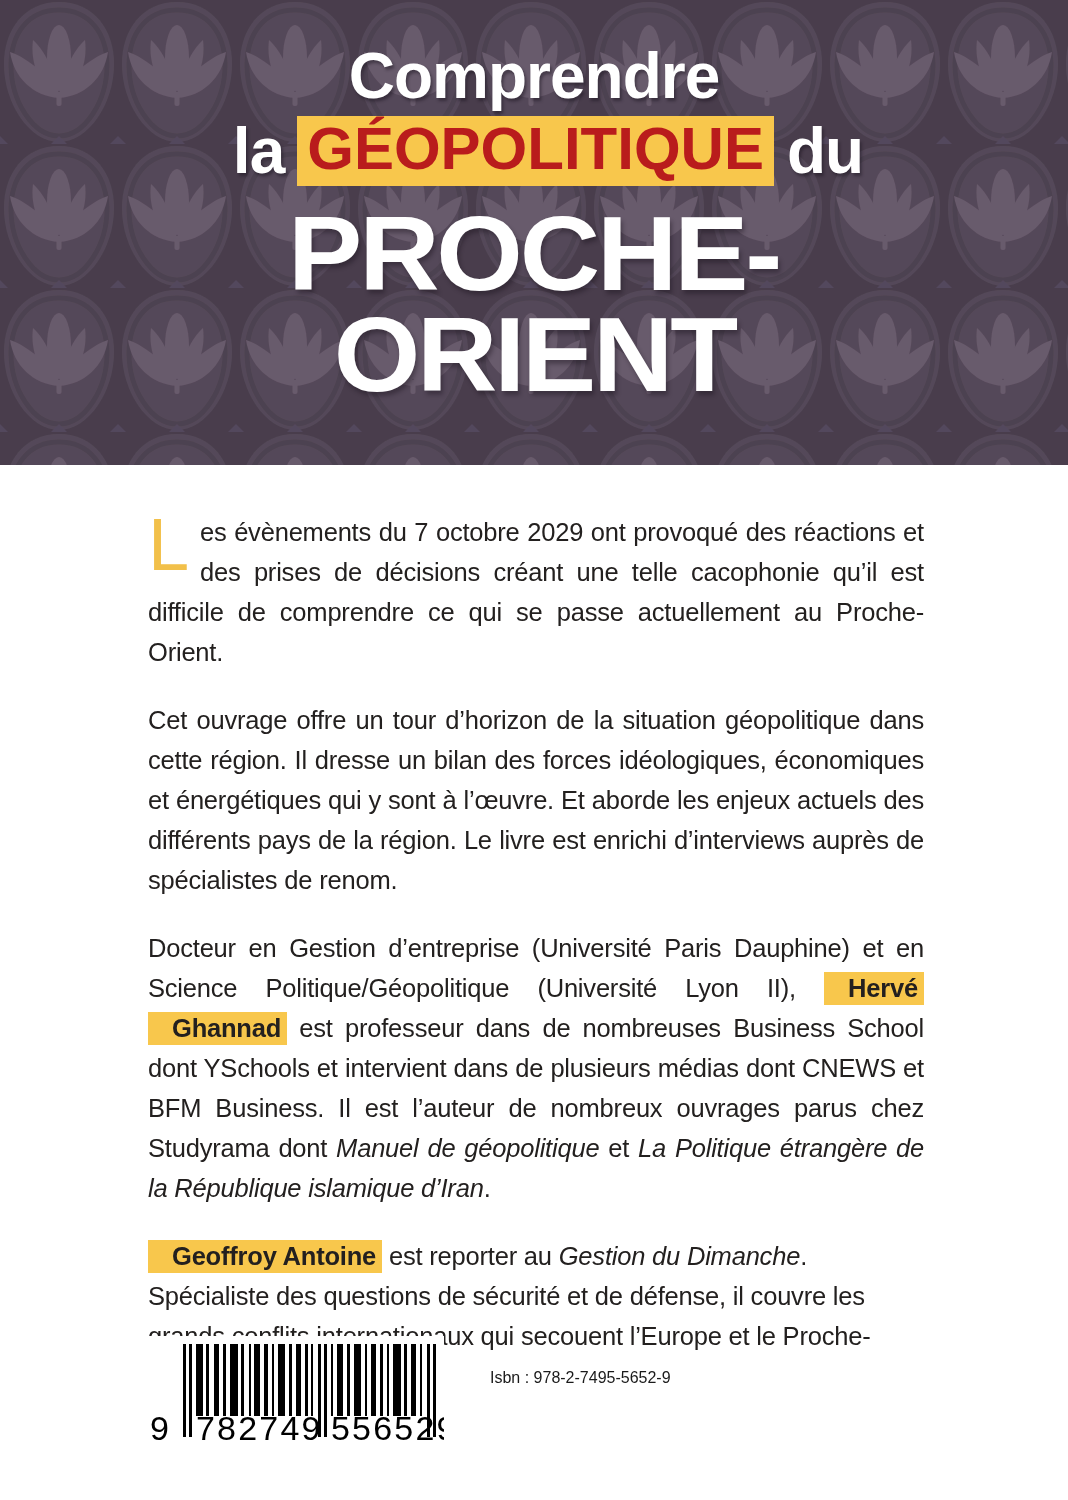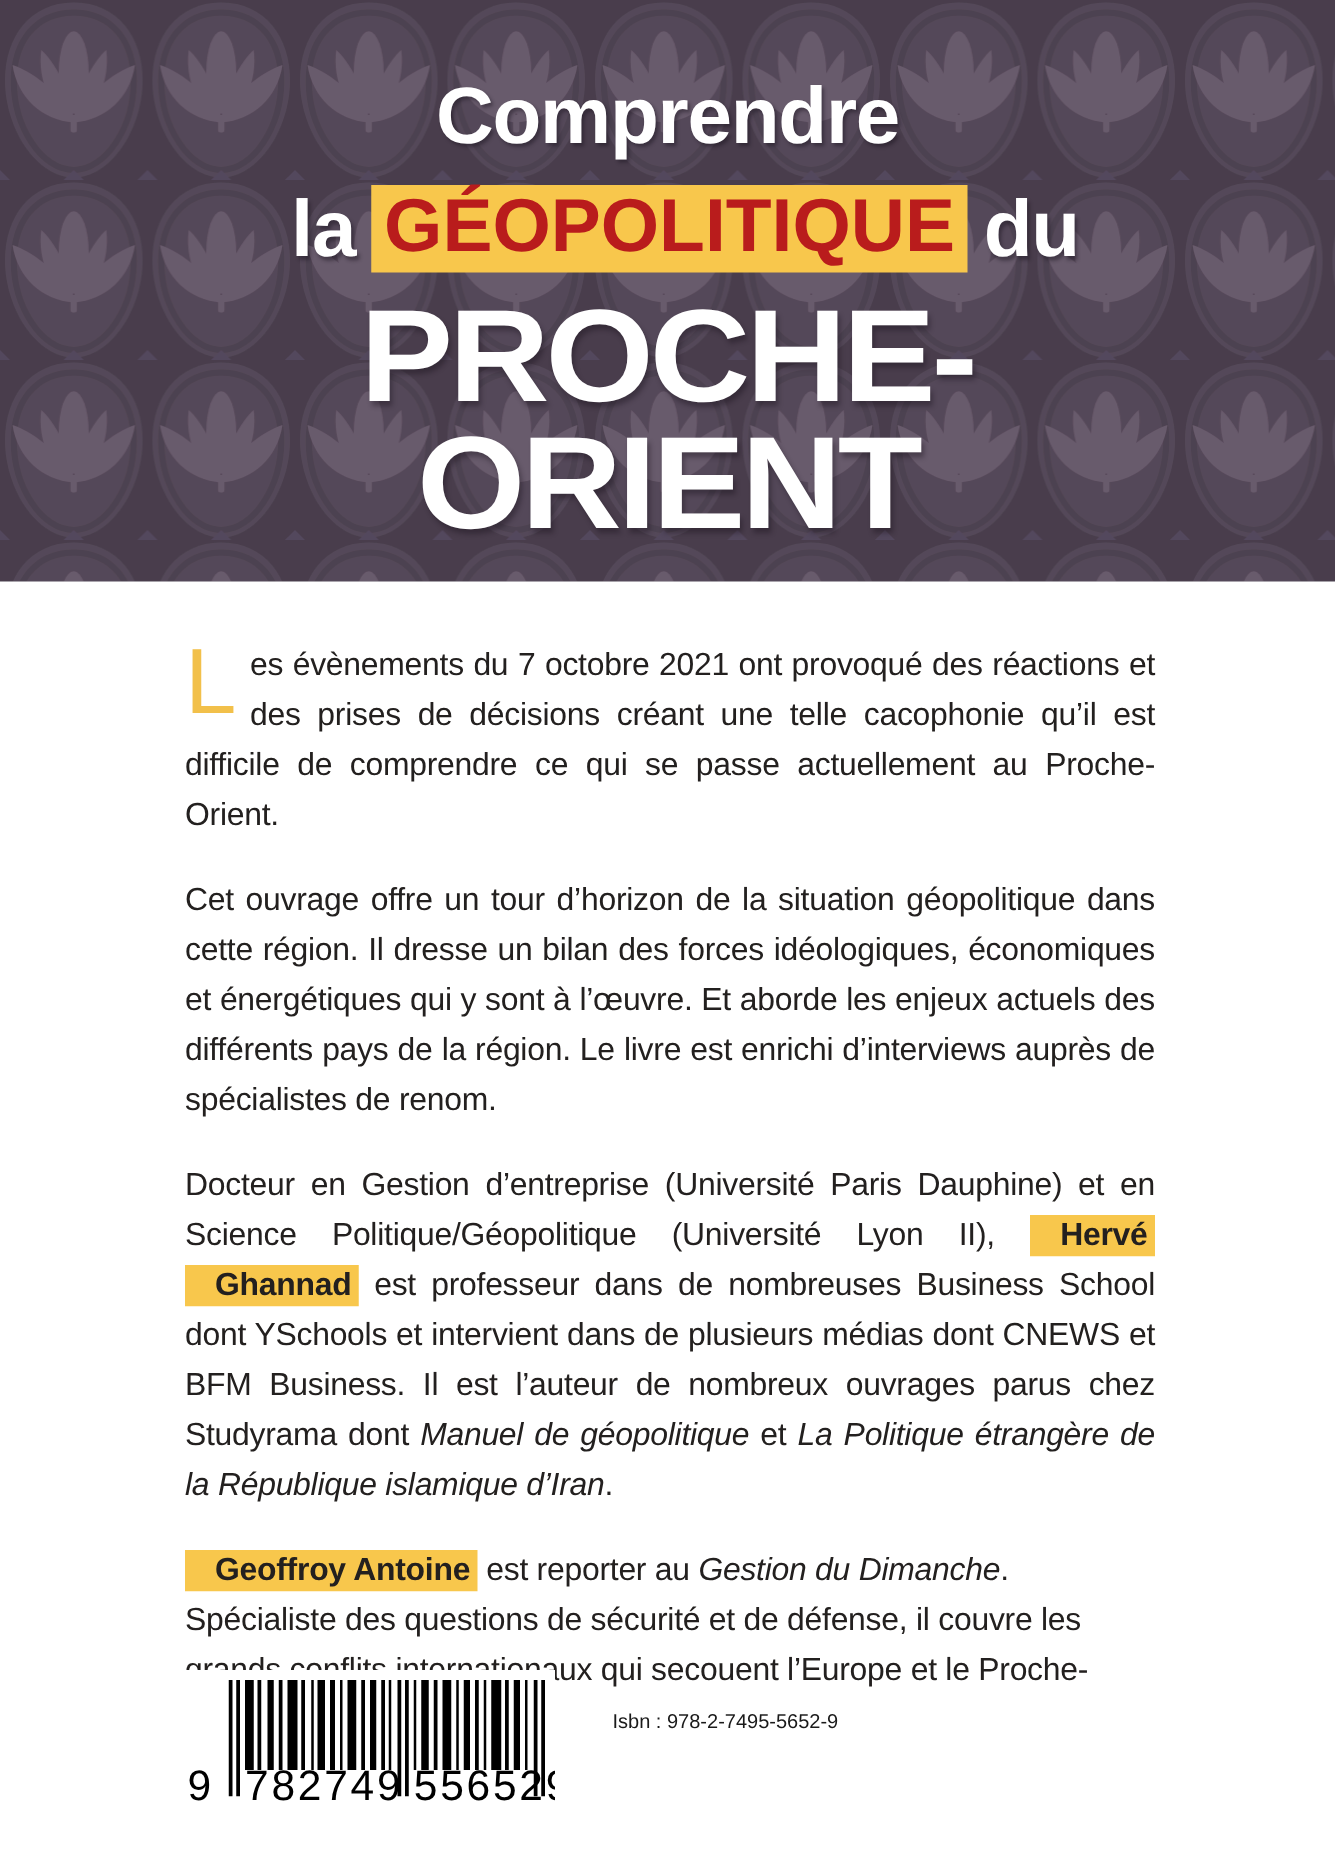--- a/index.html
+++ b/index.html
@@ -49,21 +49,21 @@
     box-sizing: border-box;
   }
   .title-line1 {
     font-family: "Liberation Sans", sans-serif;
     font-weight: bold;
     font-size: 64px;
     letter-spacing: -1px;
     color: #ffffff;
     line-height: 1.0;
     text-shadow: 2px 3px 3px rgba(25,18,28,0.45);
-    margin: 16px;
+    margin: 0;
     white-space: nowrap;
   }
   .title-line2 {
     margin: 8px 0 0 0;
     display: flex;
     align-items: center;
     justify-content: center;
     white-space: nowrap;
     gap: 0px;
   }
@@ -271,21 +271,21 @@
       </div>
 
       <div class="title-line3">PROCHE-</div>
       <div class="title-line4">ORIENT</div>
     </div>
   </div>
 
   <div id="body-text">
 
     <p class="para para-intro">
-      <span class="dropcap">L</span><span>es évènements du 7 octobre 2021 ont provoqué des réactions et des prises de décisions créant une telle cacophonie qu’il est difficile de comprendre ce qui se passe actuellement au Proche-Orient.</span>
+      <span class="dropcap">L</span><span>es évènements du 7 octobre 2029 ont provoqué des réactions et des prises de décisions créant une telle cacophonie qu’il est difficile de comprendre ce qui se passe actuellement au Proche-Orient.</span>
     </p>
 
     <p class="para">
       <span>Cet ouvrage offre un tour d’horizon de la situation géopolitique dans cette région. Il dresse un bilan des forces idéologiques, économiques et énergétiques qui y sont à l’œuvre. Et aborde les enjeux actuels des différents pays de la région. Le livre est enrichi d’interviews auprès de spécialistes de renom.</span>
     </p>
 
     <p class="para">
       <span>Docteur en Gestion d’entreprise (Université Paris Dauphine) et en Science Politique/Géopolitique (Université Lyon II), </span><span class="hl-name">Hervé Ghannad</span><span> est professeur dans de nombreuses Business School dont YSchools et intervient dans de plusieurs médias dont CNEWS et BFM Business. Il est l’auteur de nombreux ouvrages parus chez Studyrama dont </span><span class="ital">Manuel de géopolitique</span><span> et </span><span class="ital">La Politique étrangère de la République islamique d’Iran</span><span>.</span>
     </p>
 

